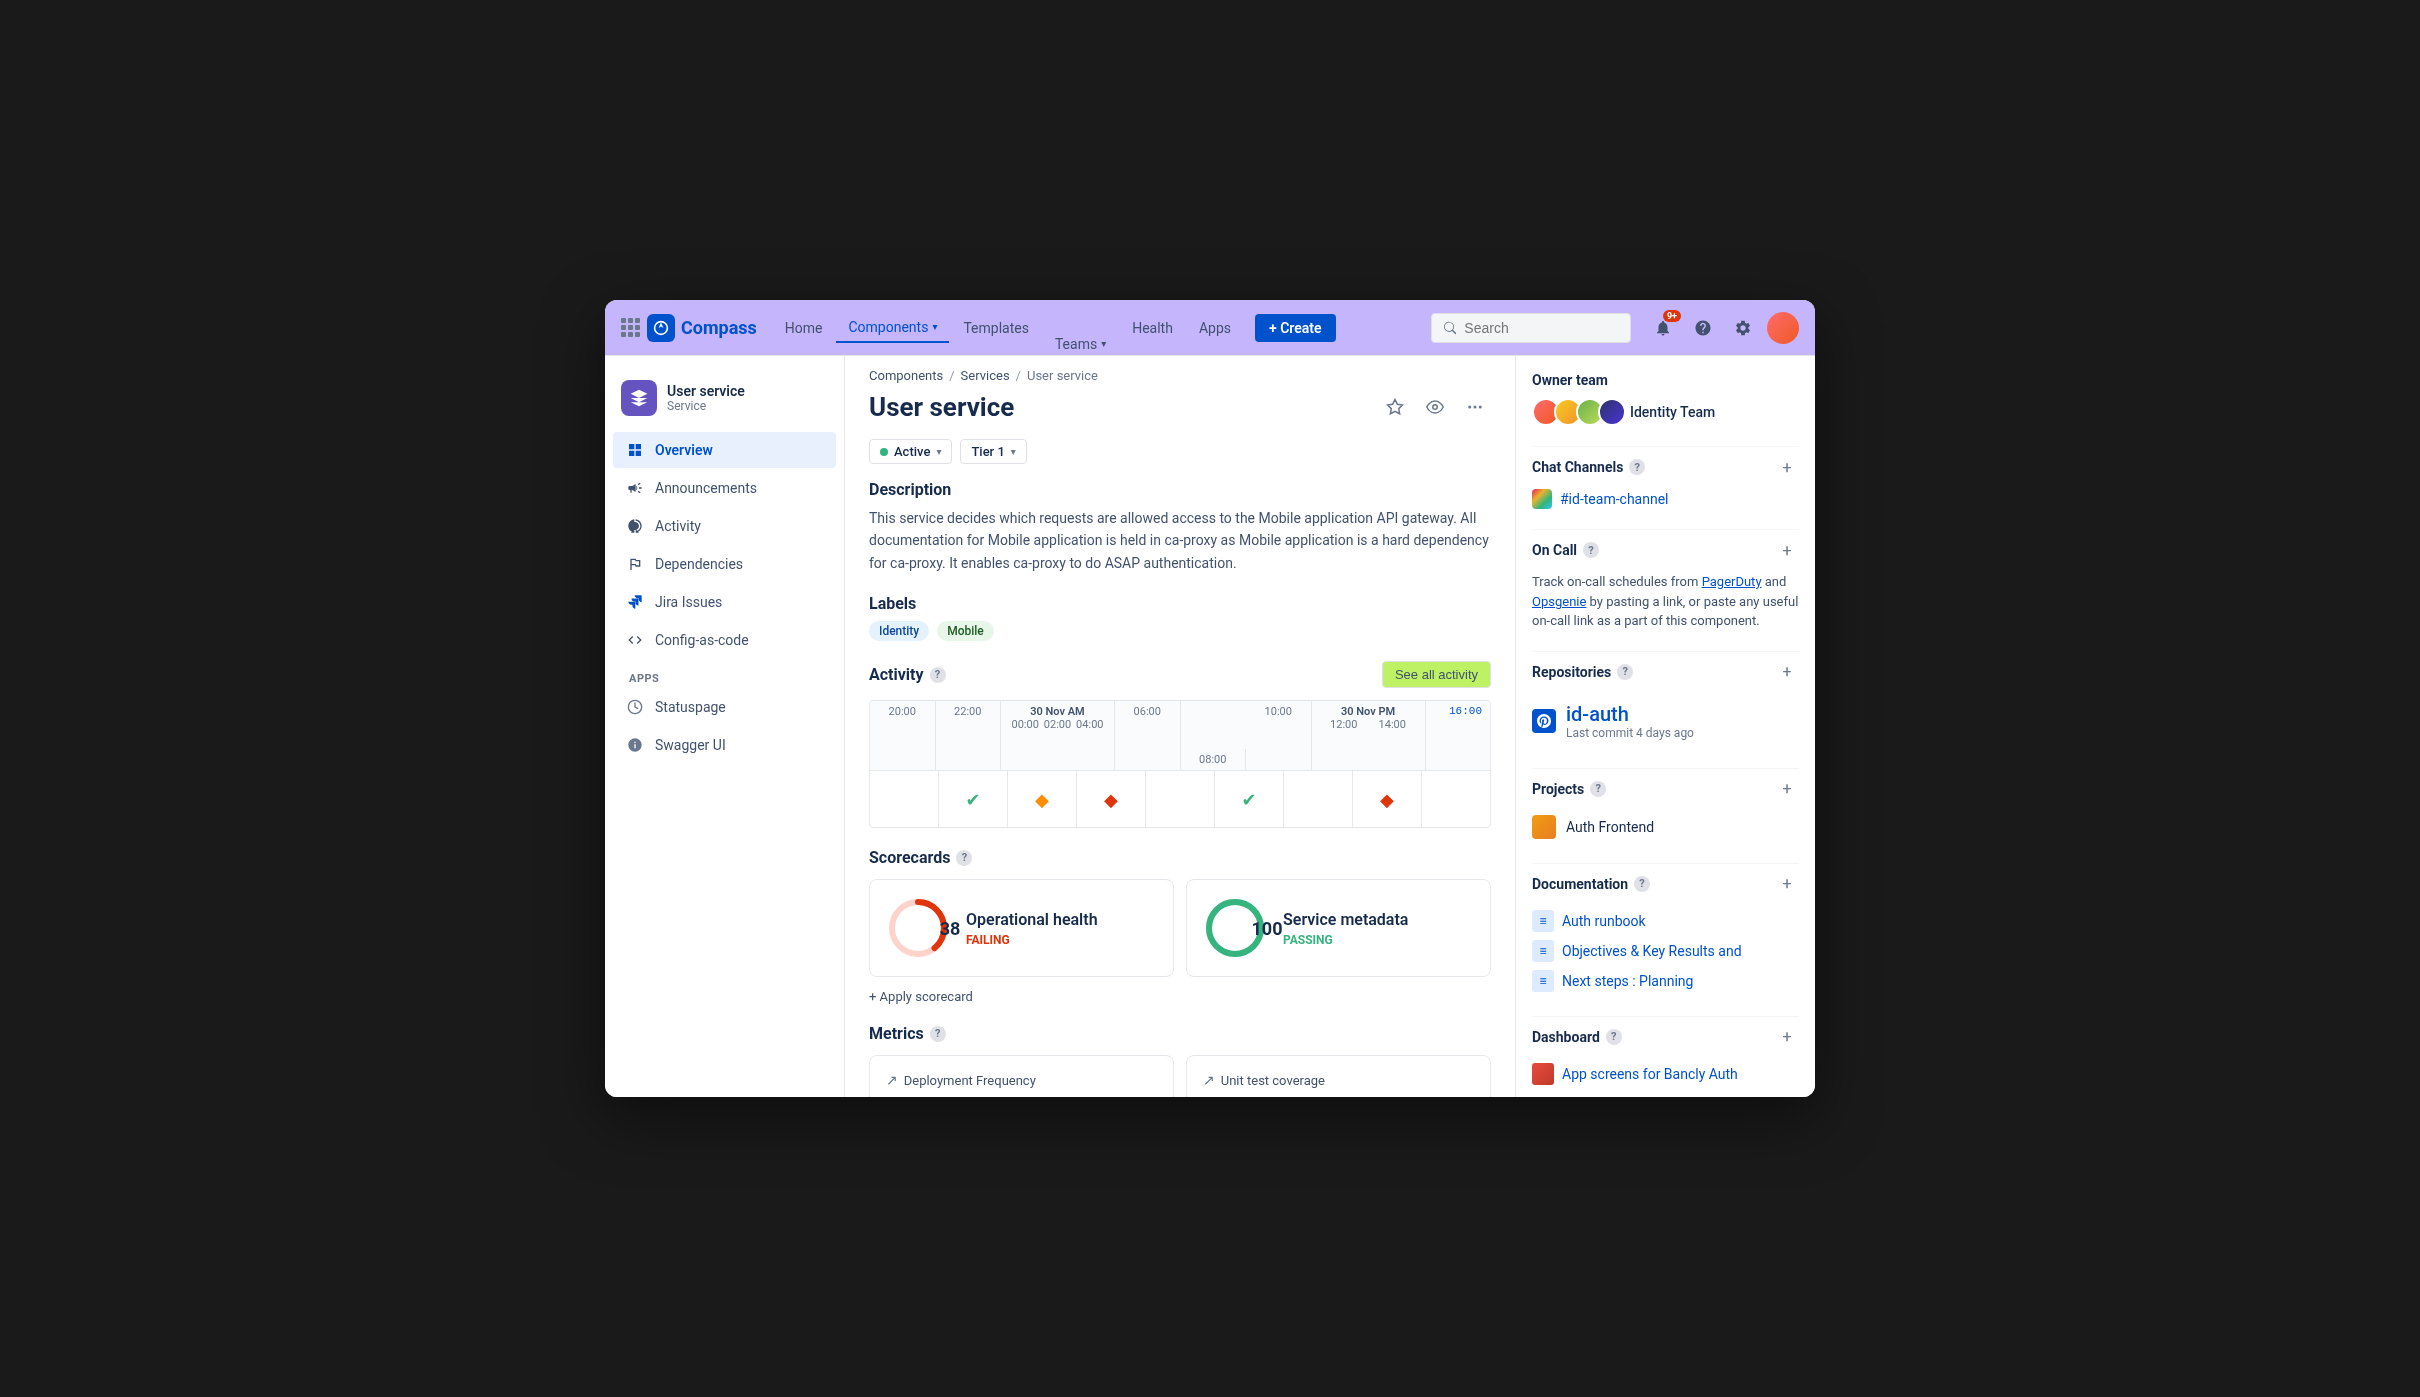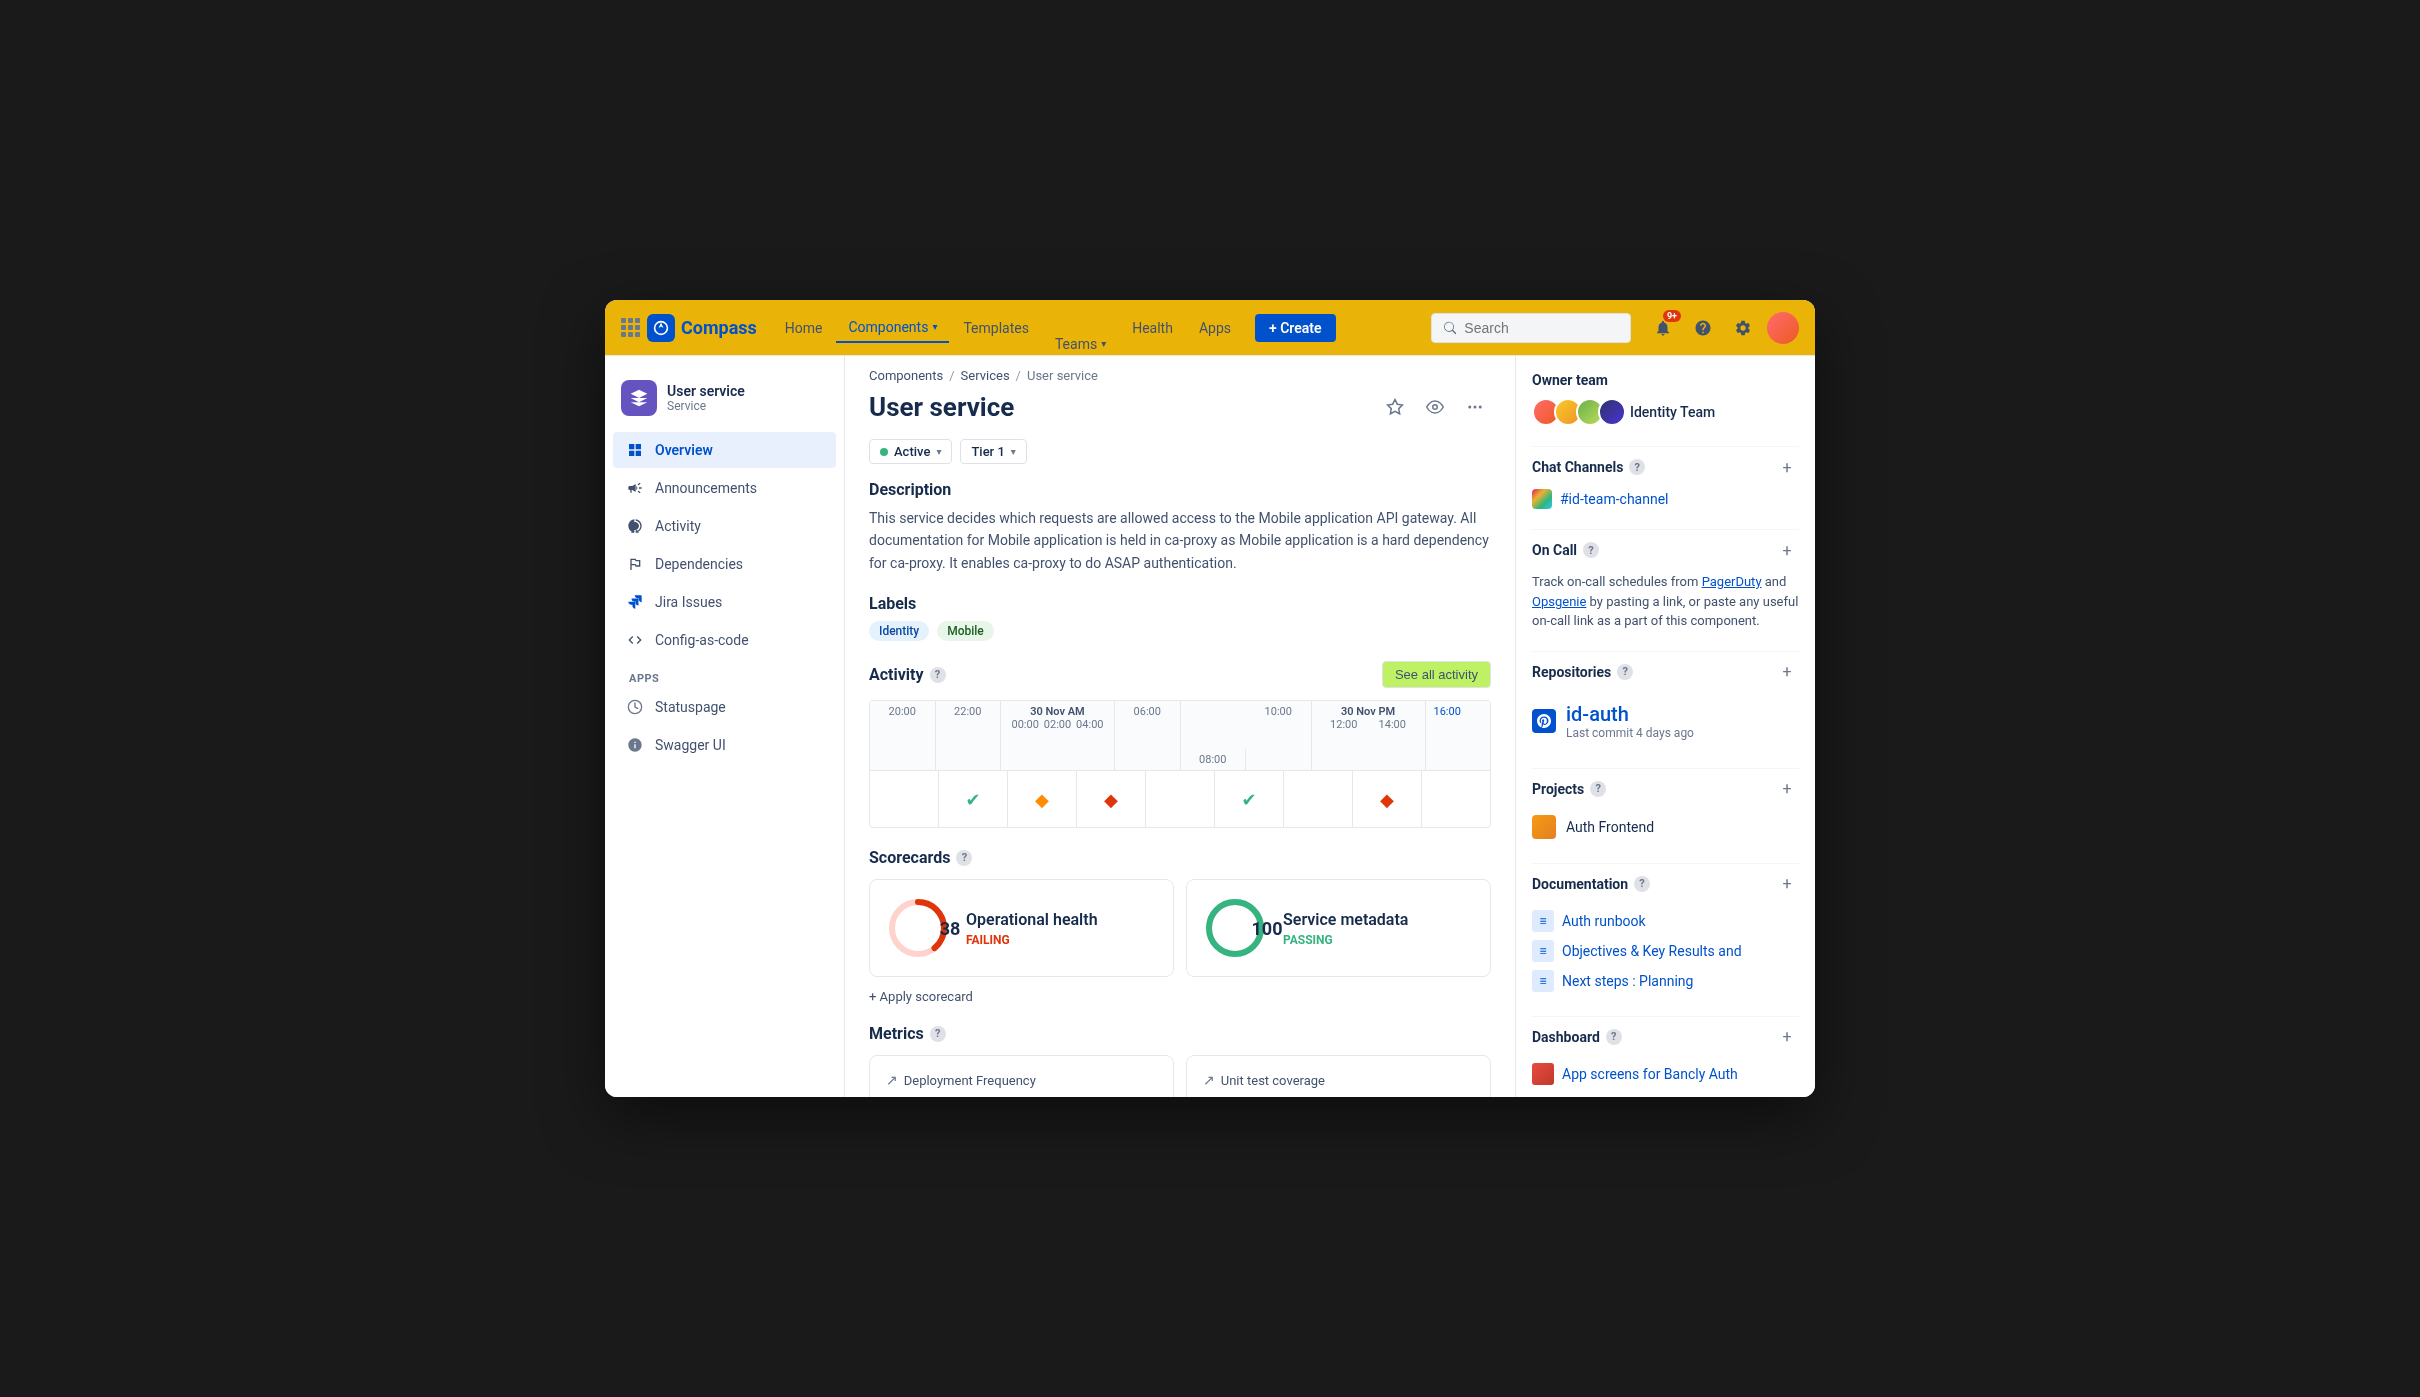--- a/index.html
+++ b/index.html
@@ -1,20 +1,20 @@
 <!DOCTYPE html>
 <html><head>
   <meta charset="utf-8">
   <style>
     * { box-sizing: border-box; margin: 0; padding: 0; }
     body { font-family: -apple-system, BlinkMacSystemFont, 'Segoe UI', Roboto, sans-serif; background: #1a1a1a; display: flex; justify-content: center; align-items: center; min-height: 100vh; }
     .window { width: 1210px; background: #fff; border-radius: 12px; overflow: hidden; box-shadow: 0 20px 60px rgba(0,0,0,0.5); }
     
     
-    .topnav { display: flex; align-items: center; height: 56px; background: #eab308; border-bottom: 1px solid #e5e7eb; padding: 0 16px; gap: 8px; }
+    .topnav { display: flex; align-items: center; height: 56px; background: #c4b5fd; border-bottom: 1px solid #e5e7eb; padding: 0 16px; gap: 8px; }
     .nav-links { display: flex; align-items: center; gap: 2px; }
     .nav-link { padding: 6px 12px; font-size: 14px; color: #42526e; border-radius: 4px; cursor: pointer; display: flex; align-items: center; gap: 4px; white-space: nowrap; }
     .nav-link.active { color: #0052cc; border-bottom: 2px solid #0052cc; border-radius: 0; }
     .nav-create { margin-left: 4px; background: #0052cc; color: #fff; padding: 6px 14px; border-radius: 4px; font-size: 14px; font-weight: 600; cursor: pointer; display: flex; align-items: center; gap: 4px; }
     .nav-search { margin-left: auto; display: flex; align-items: center; background: #f4f5f7; border: 1px solid #dfe1e6; border-radius: 4px; padding: 6px 12px; gap: 8px; width: 200px; }
     .nav-search input { border: none; background: transparent; outline: none; font-size: 14px; color: #42526e; width: 100%; }
     .nav-icons { display: flex; align-items: center; gap: 8px; margin-left: 8px; }
     .nav-icon-btn { width: 32px; height: 32px; border-radius: 50%; display: flex; align-items: center; justify-content: center; cursor: pointer; color: #42526e; font-size: 16px; position: relative; }
     .badge { position: absolute; top: -2px; right: -2px; background: #de350b; color: #fff; font-size: 9px; font-weight: 700; border-radius: 10px; padding: 1px 4px; min-width: 16px; text-align: center; }
     .avatar { width: 32px; height: 32px; border-radius: 50%; background: linear-gradient(135deg, #c47a4a, #8b4513); cursor: pointer; overflow: hidden; }
@@ -367,21 +367,21 @@
             <div style="flex:1;padding:4px 8px;border-right:1px solid #e5e7eb;text-align:center;">06:00</div>
             <div style="flex:1;padding:4px 8px;border-right:1px solid #e5e7eb;text-align:center;margin-top:48px;">08:00</div>
             <div style="flex:1;padding:4px 8px;border-right:1px solid #e5e7eb;text-align:center;">10:00</div>
             <div style="flex:2;padding:4px 8px;border-right:1px solid #e5e7eb;text-align:center;font-weight:600;color:#42526e;">
               <div>30 Nov PM</div>
               <div style="display:flex;justify-content:space-around;font-weight:400;color:#6b778c;">
                 <span>12:00</span>
                   <span>14:00</span>
               </div>
             </div>
-            <div style="flex:1;padding:4px 8px;text-align:left;color:#0052cc;">16:00</div>
+            <div style="flex:1;padding:4px 8px;text-align:right;color:#0052cc;font-family:Liberation Mono, monospace;">16:00</div>
           </div>
 
           <div style="display:flex;min-height:56px;align-items:center;">
             <div style="flex:1;display:flex;align-items:center;justify-content:center;border-right:1px solid #e5e7eb;height:56px;"></div>
             <div style="flex:1;display:flex;align-items:center;justify-content:center;border-right:1px solid #e5e7eb;height:56px;">
               <div style="width:22px;height:22px;background:#fff;border-radius:50%;display:flex;align-items:center;justify-content:center;font-size:18px;color:#36b37e;">✔</div>
             </div>
             <div style="flex:1;display:flex;align-items:center;justify-content:center;border-right:1px solid #e5e7eb;height:56px;">
               <div style="width:22px;height:22px;display:flex;align-items:center;justify-content:center;font-size:18px;color:#FF8B00;">◆</div>
             </div>

